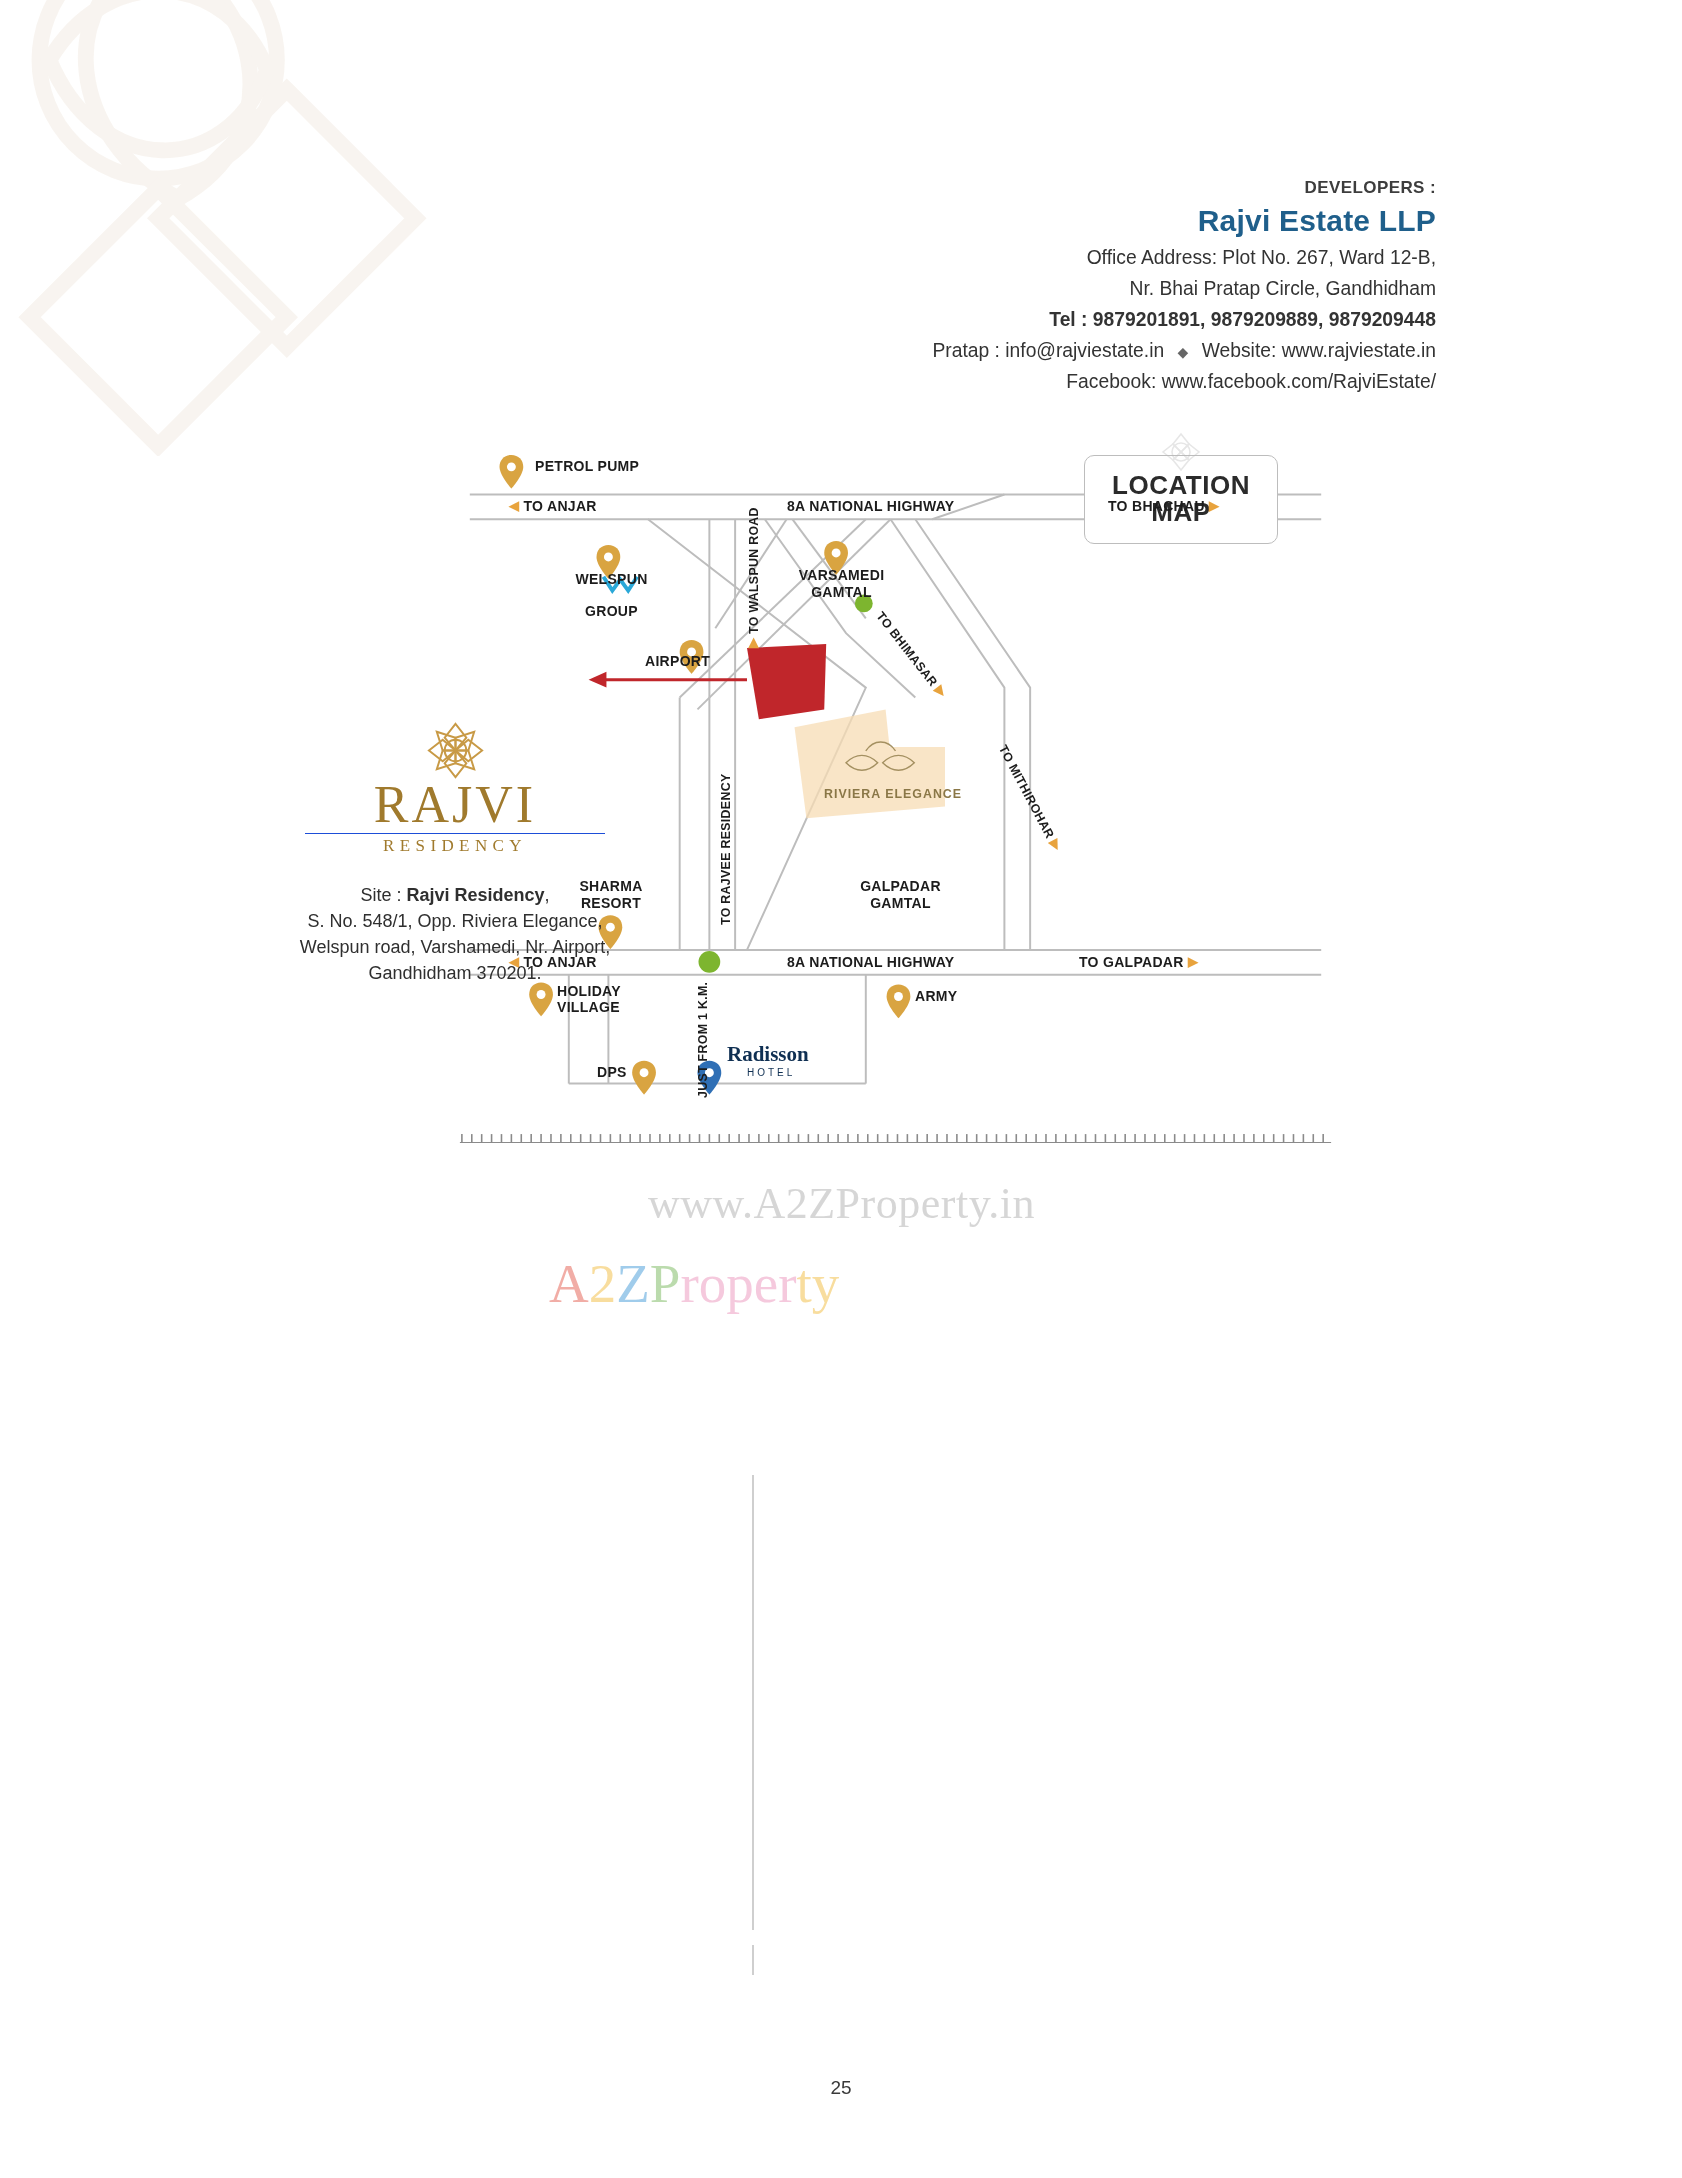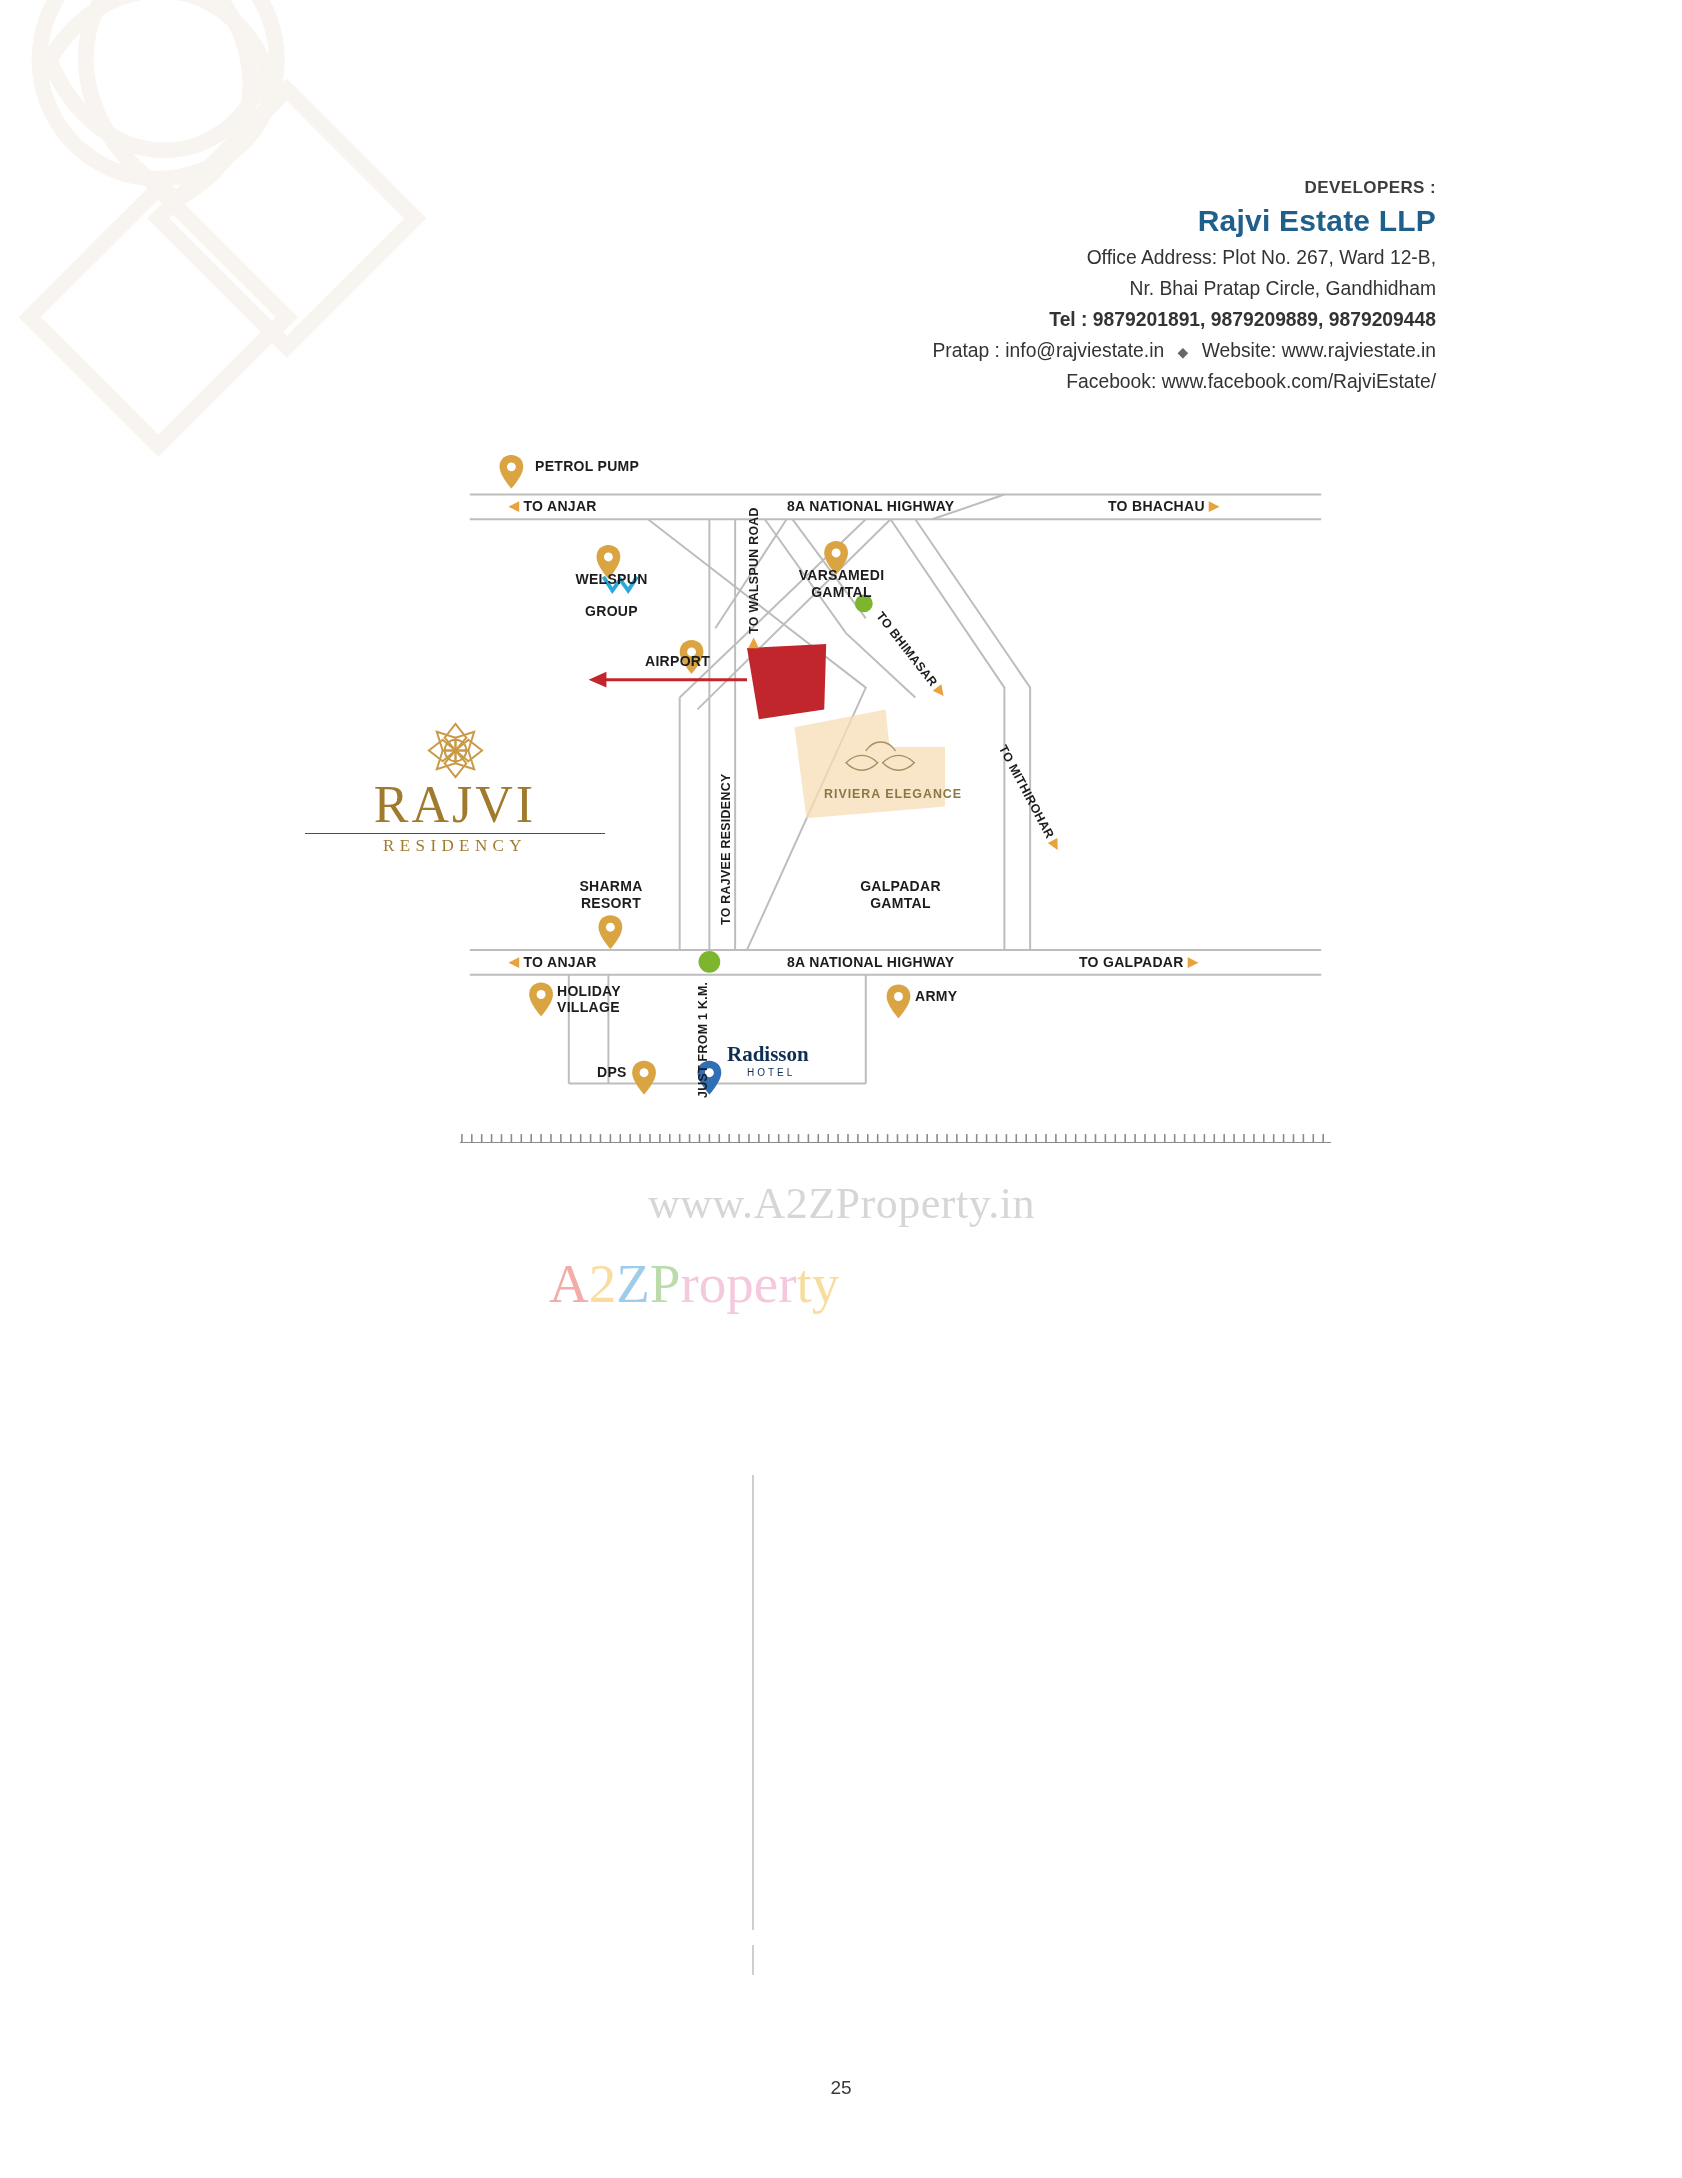--- a/index.html
+++ b/index.html
@@ -429,20 +429,35 @@
 
     <path d="M155 128 l 9 14 l 8 -11 l 8 11 l 9 -14" stroke="#2aa8d8" stroke-width="4" fill="none"></path>
 
     <g stroke="#9b8756" stroke-width="1.4" fill="none" opacity="0.9">
       <path d="M400 316 c 10 -10 22 -10 32 0 c -10 10 -22 10 -32 0 z"></path>
       <path d="M437 316 c 10 -10 22 -10 32 0 c -10 10 -22 10 -32 0 z"></path>
       <path d="M420 304 c 8 -12 22 -12 30 0"></path>
     </g>
   </svg>
 
+  <div class="locbox">
+    <svg class="locflower" viewBox="0 0 44 44">
+      <g fill="none" stroke="#b9b9b9" stroke-width="1.6">
+        <circle cx="22" cy="22" r="9"></circle>
+        <path d="M22 4 L30 14 L22 22 L14 14 Z"></path>
+        <path d="M22 40 L30 30 L22 22 L14 30 Z"></path>
+        <path d="M4 22 L14 30 L22 22 L14 14 Z"></path>
+        <path d="M40 22 L30 30 L22 22 L30 14 Z"></path>
+      </g>
+    </svg>
+    <div class="loctext">
+      <div>LOCATION</div>
+      <div>MAP</div>
+    </div>
+  </div>
 
   <div class="mlabel" style="left:85px; top:8px;">PETROL PUMP</div>
 
   <div class="mlabel" style="left:59px; top:48px;">
     <span class="arrowglyph">◀</span>
     <span>TO ANJAR</span>
   </div>
   <div class="mlabel" style="left:337px; top:48px;">8A NATIONAL HIGHWAY</div>
   <div class="mlabel" style="left:634px; top:48px;padding-left:24px;">
     <span>TO BHACHAU</span>
@@ -513,20 +528,28 @@
       <path d="M6 33 L20 44 L33 33 L20 22 Z"></path>
       <path d="M60 33 L46 44 L33 33 L46 22 Z"></path>
       <path d="M14 14 L33 20 L33 33 L20 33 Z"></path>
       <path d="M52 52 L33 46 L33 33 L46 33 Z"></path>
       <path d="M52 14 L46 33 L33 33 L33 20 Z"></path>
       <path d="M14 52 L20 33 L33 33 L33 46 Z"></path>
     </g>
   </svg>
   <div class="brand-name">RAJVI</div>
   <div class="brand-sub">RESIDENCY</div>
+  <div class="site-text">
+    <div>
+      <span>Site : </span><b>Rajvi Residency</b><span>,</span>
+    </div>
+    <div>S. No. 548/1, Opp. Riviera Elegance,</div>
+    <div>Welspun road, Varshamedi, Nr. Airport,</div>
+    <div>Gandhidham 370201.</div>
+  </div>
 </div>
 
 <div class="wm-main">www.A2ZProperty.in</div>
 <div class="wm-color">
   <span>A</span><span>2</span><span>Z</span><span>P</span><span>roper</span><span>ty</span>
 </div>
 
 <div class="page-frame"></div>
 <div class="page-fold"></div>
 <div class="page-fold seg2"></div>

